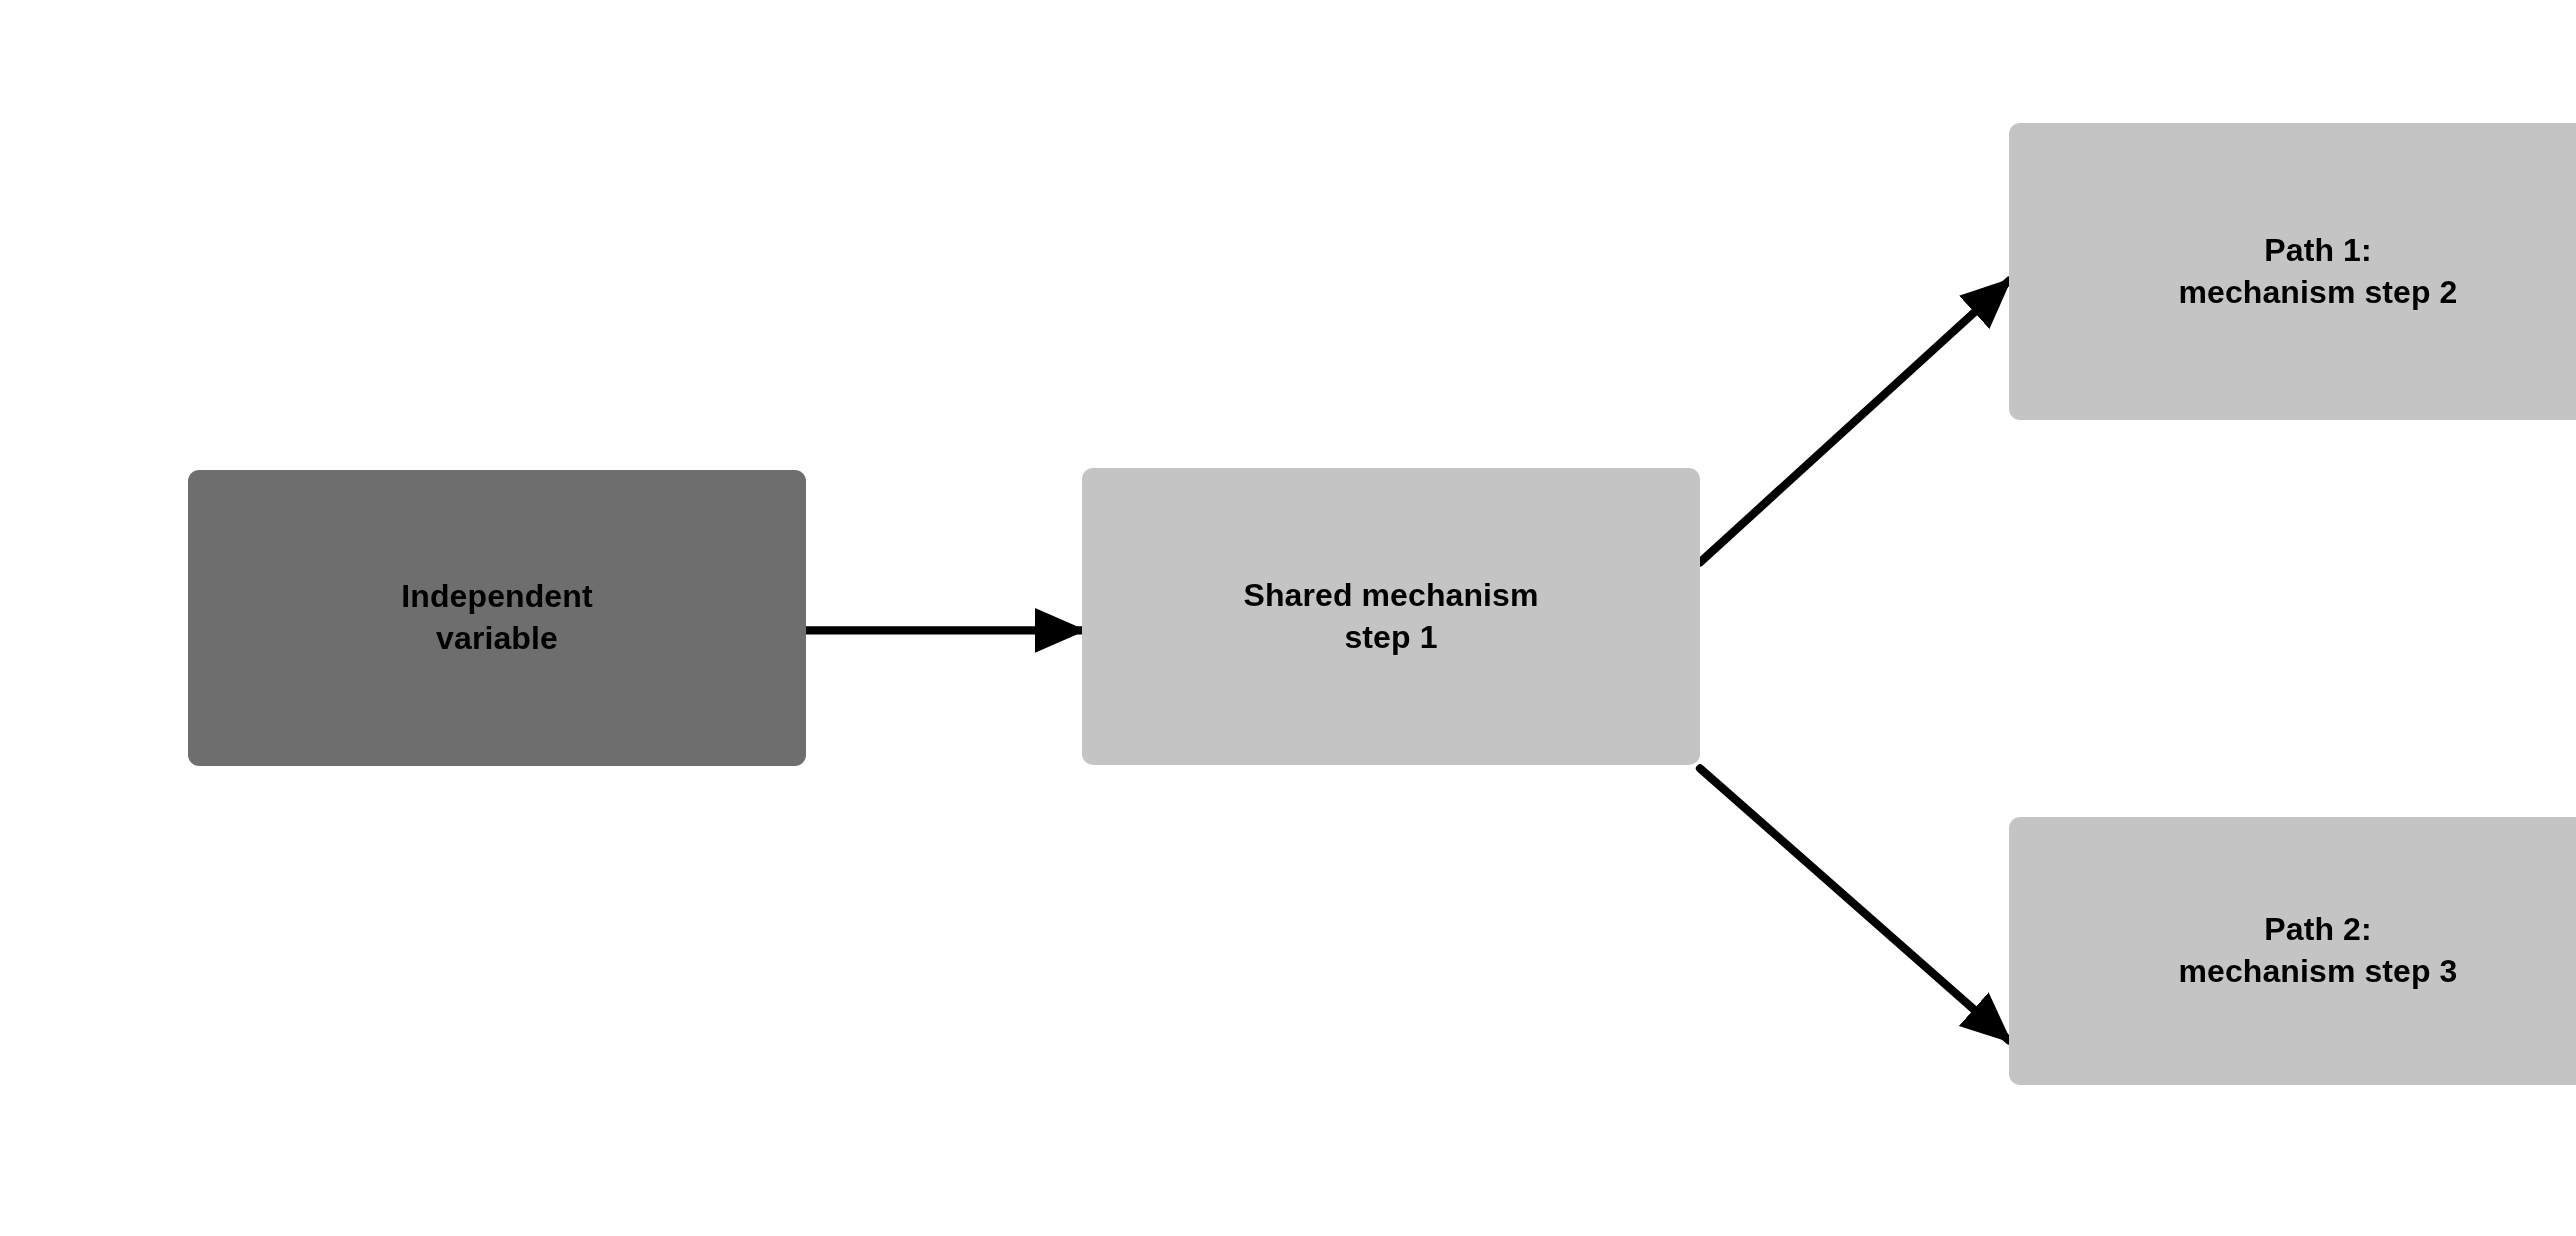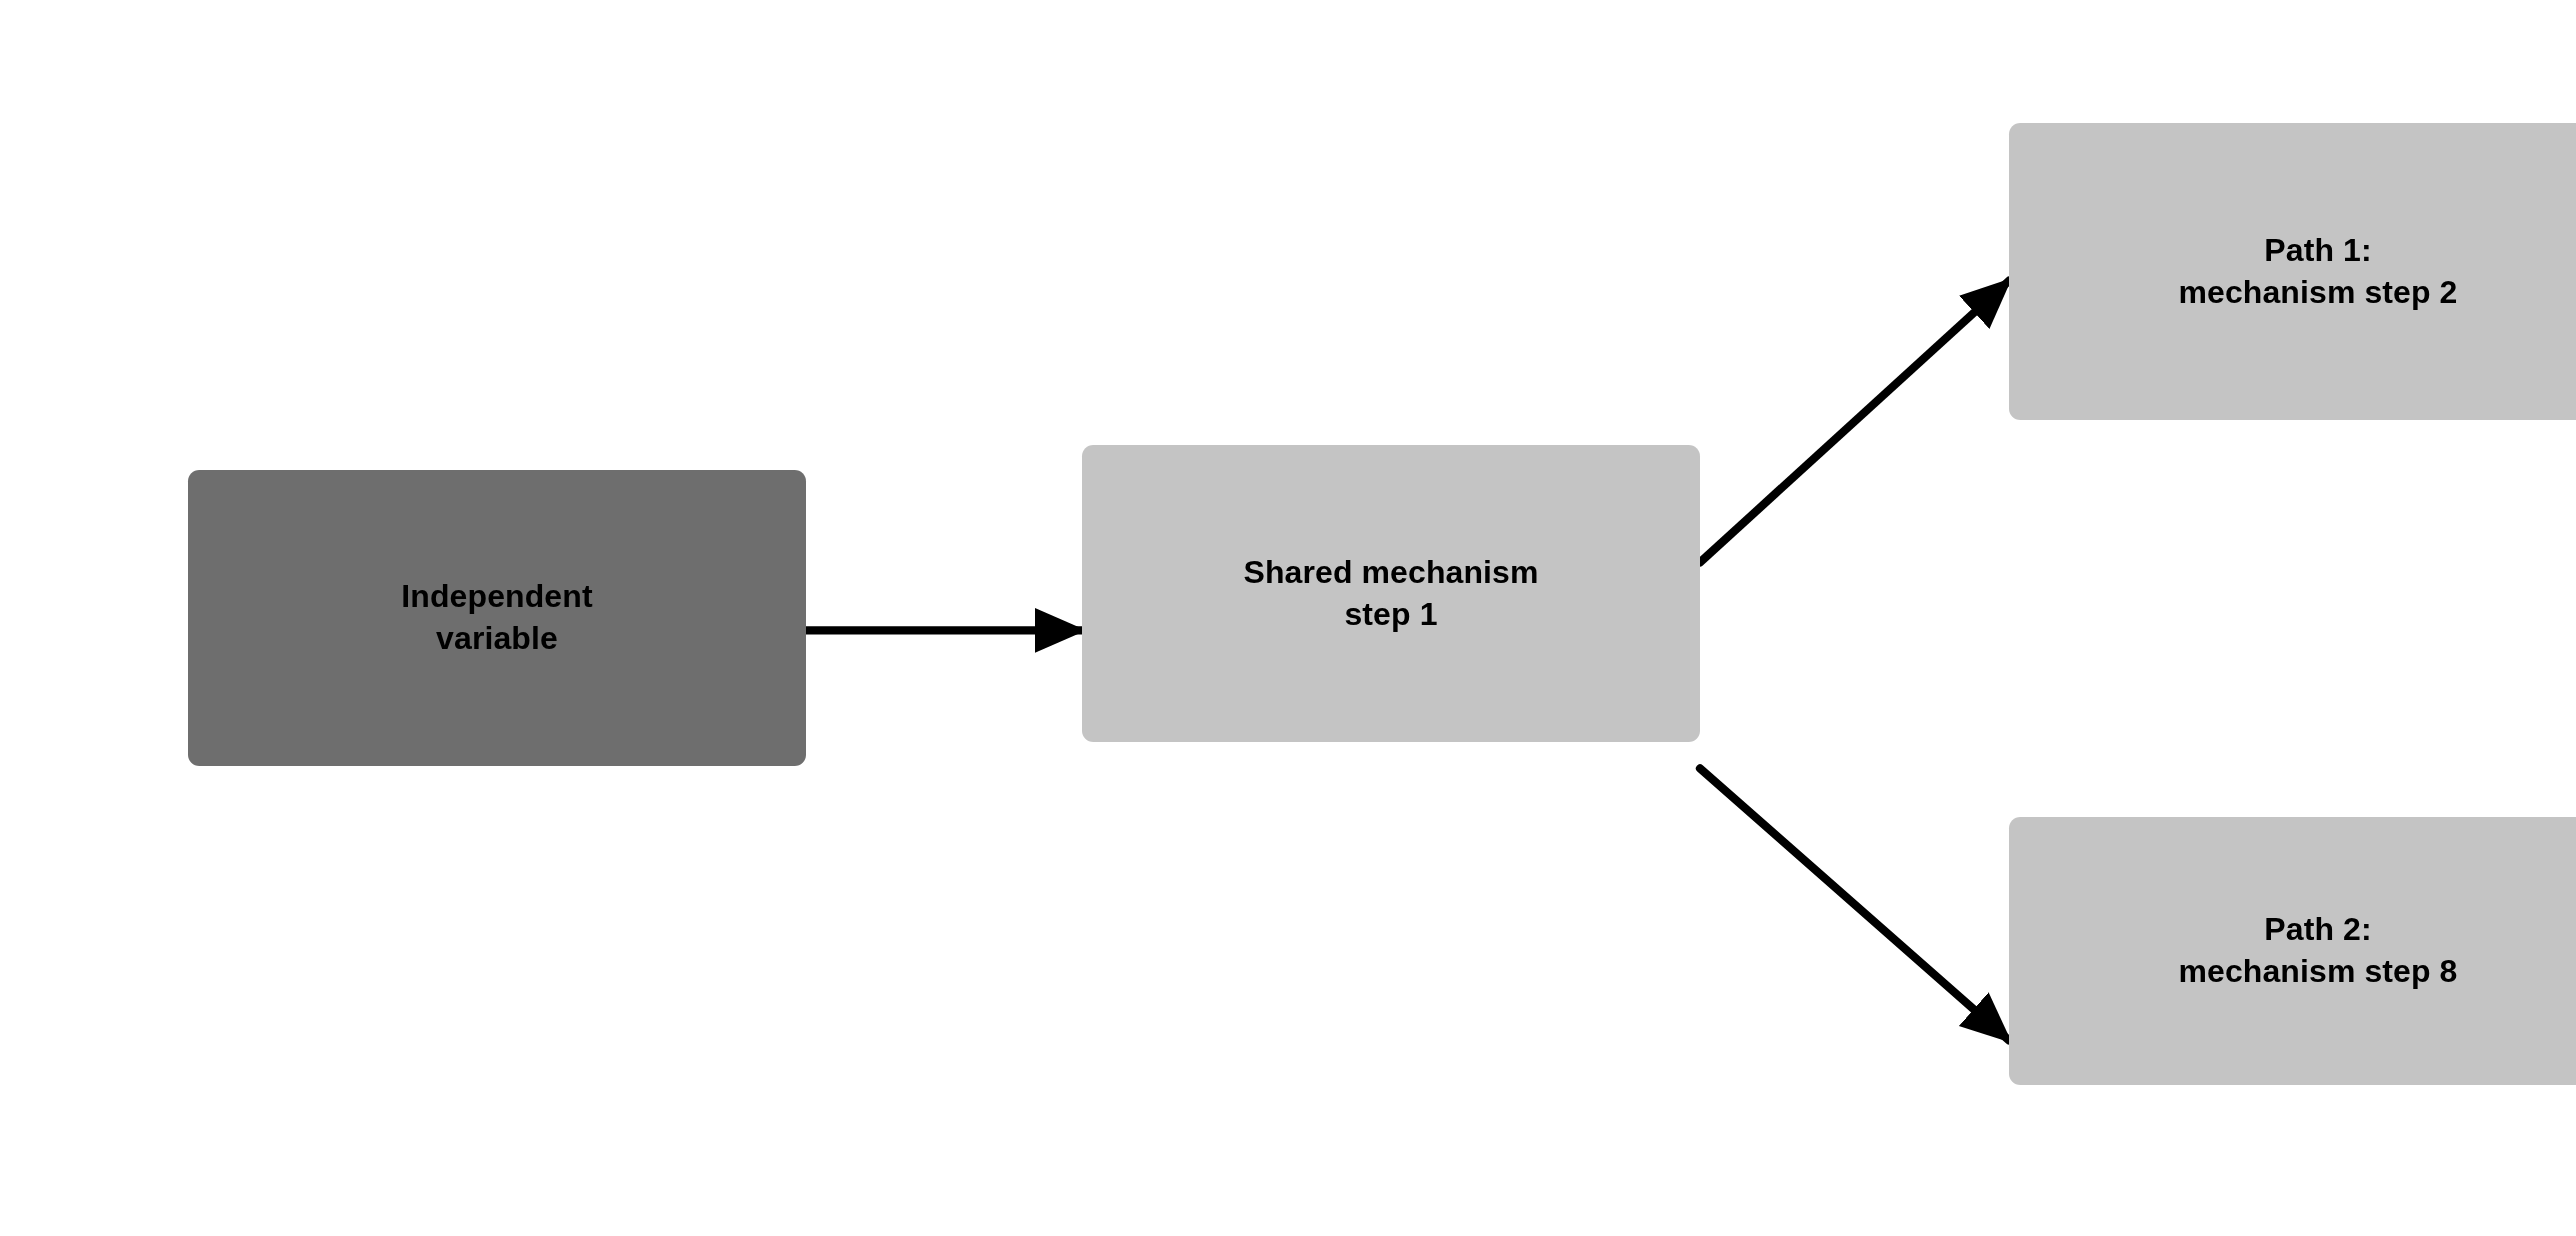--- a/index.html
+++ b/index.html
@@ -76,29 +76,29 @@
         <line x1="5100" y1="545" x2="5700" y2="1085" stroke="#000000" marker-end="url(#arrowhead)"></line>
         <line x1="5100" y1="1800" x2="5700" y2="1320" stroke="#000000" marker-end="url(#arrowhead)"></line>
       </g>
   </svg>
 
   <div class="node node-independent" style="left: 155px; top: 470px; width: 618px; height: 296px; background: rgb(110, 110, 110);">
     <span class="node-label">Independent
 variable</span>
   </div>
 
-  <div class="node node-shared" style="left: 1082px; top: 445px; width: 618px; height: 297px; background: rgb(196, 196, 196);">
+  <div class="node node-shared" style="left: 1082px; top: 468px; width: 618px; height: 297px; background: rgb(196, 196, 196);">
     <span class="node-label">Shared mechanism
 step 1</span>
   </div>
 
   <div class="node node-path1" style="left: 2009px; top: 123px; width: 618px; height: 297px; background: rgb(196, 196, 196);">
     <span class="node-label">Path 1:
 mechanism step 2</span>
   </div>
 
   <div class="node node-path2" style="left: 2009px; top: 817px; width: 618px; height: 268px; background: rgb(196, 196, 196);">
     <span class="node-label">Path 2:
-mechanism step 8</span>
+mechanism step 3</span>
   </div>
 
 </div>
 
 
 </body></html>

